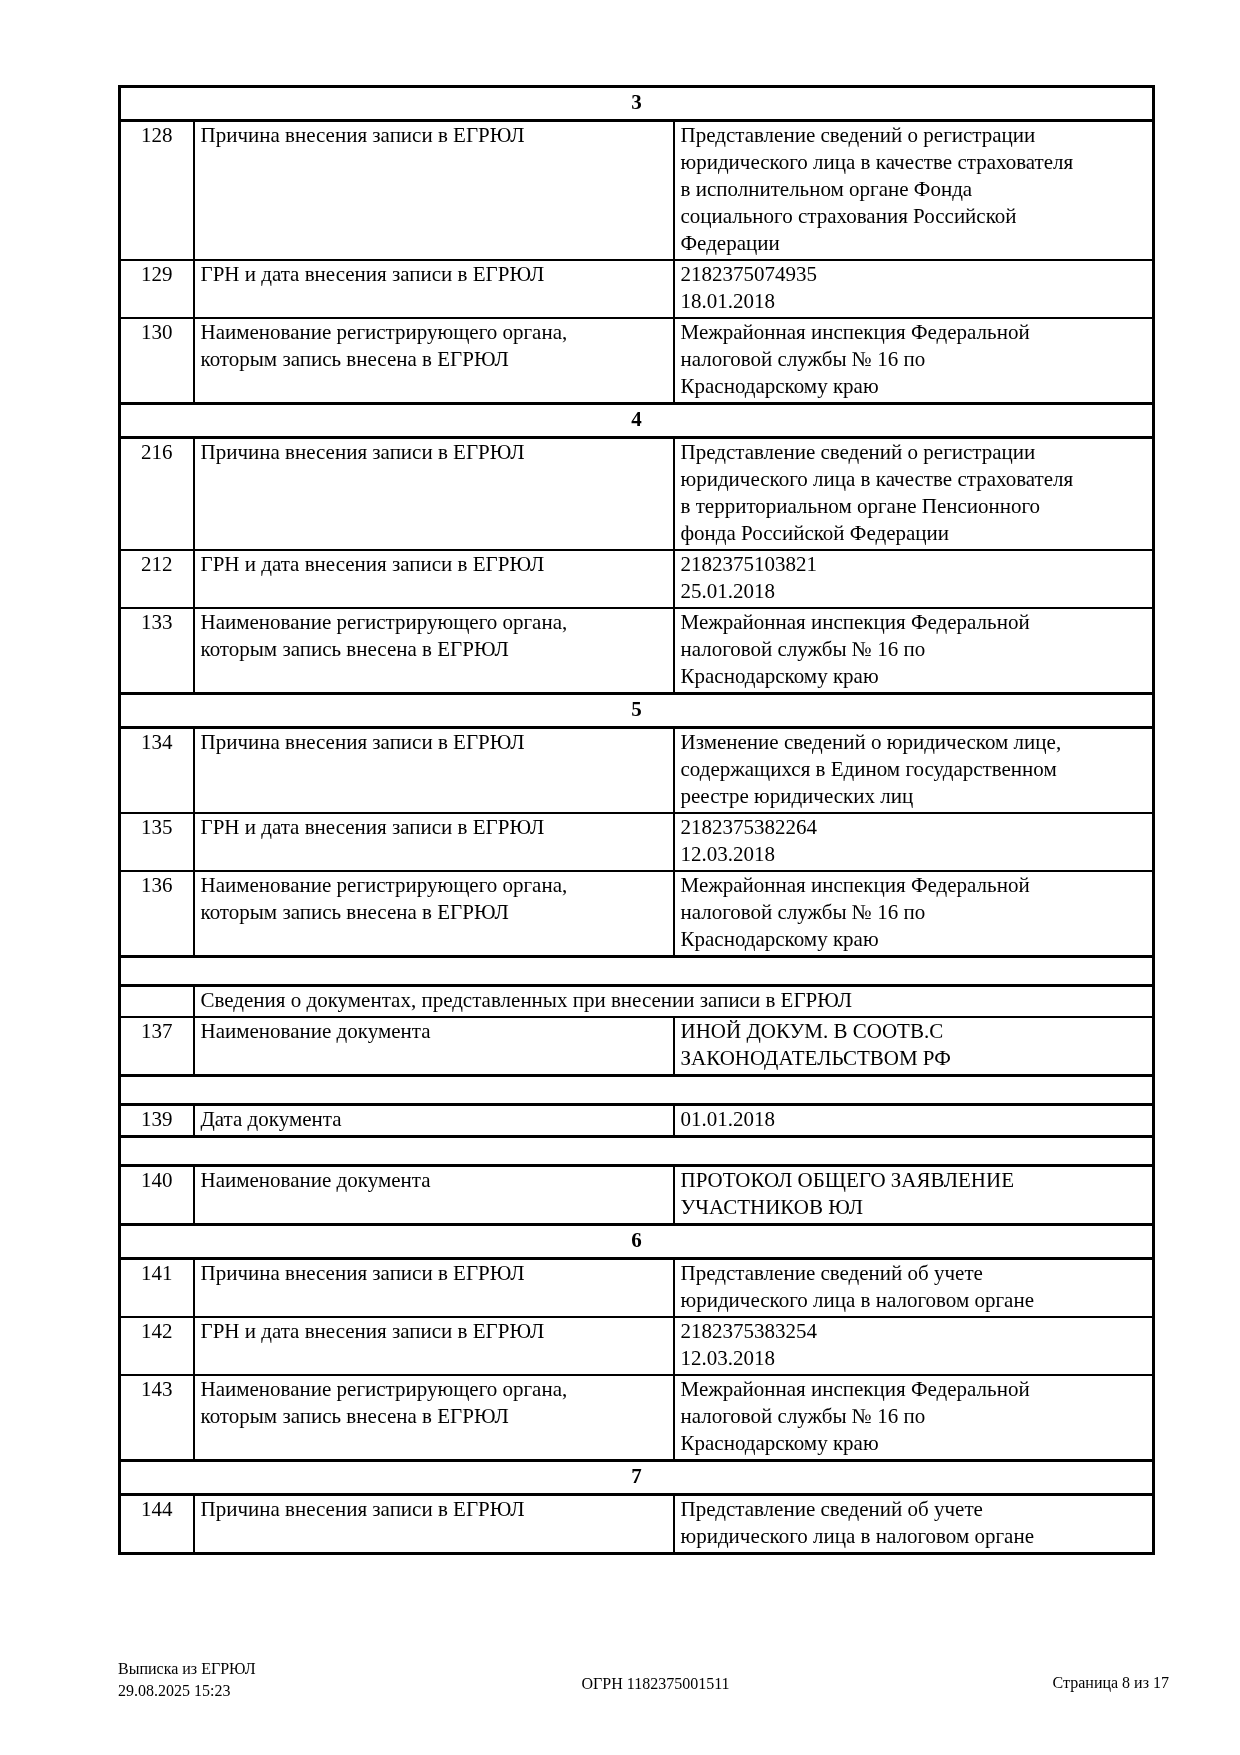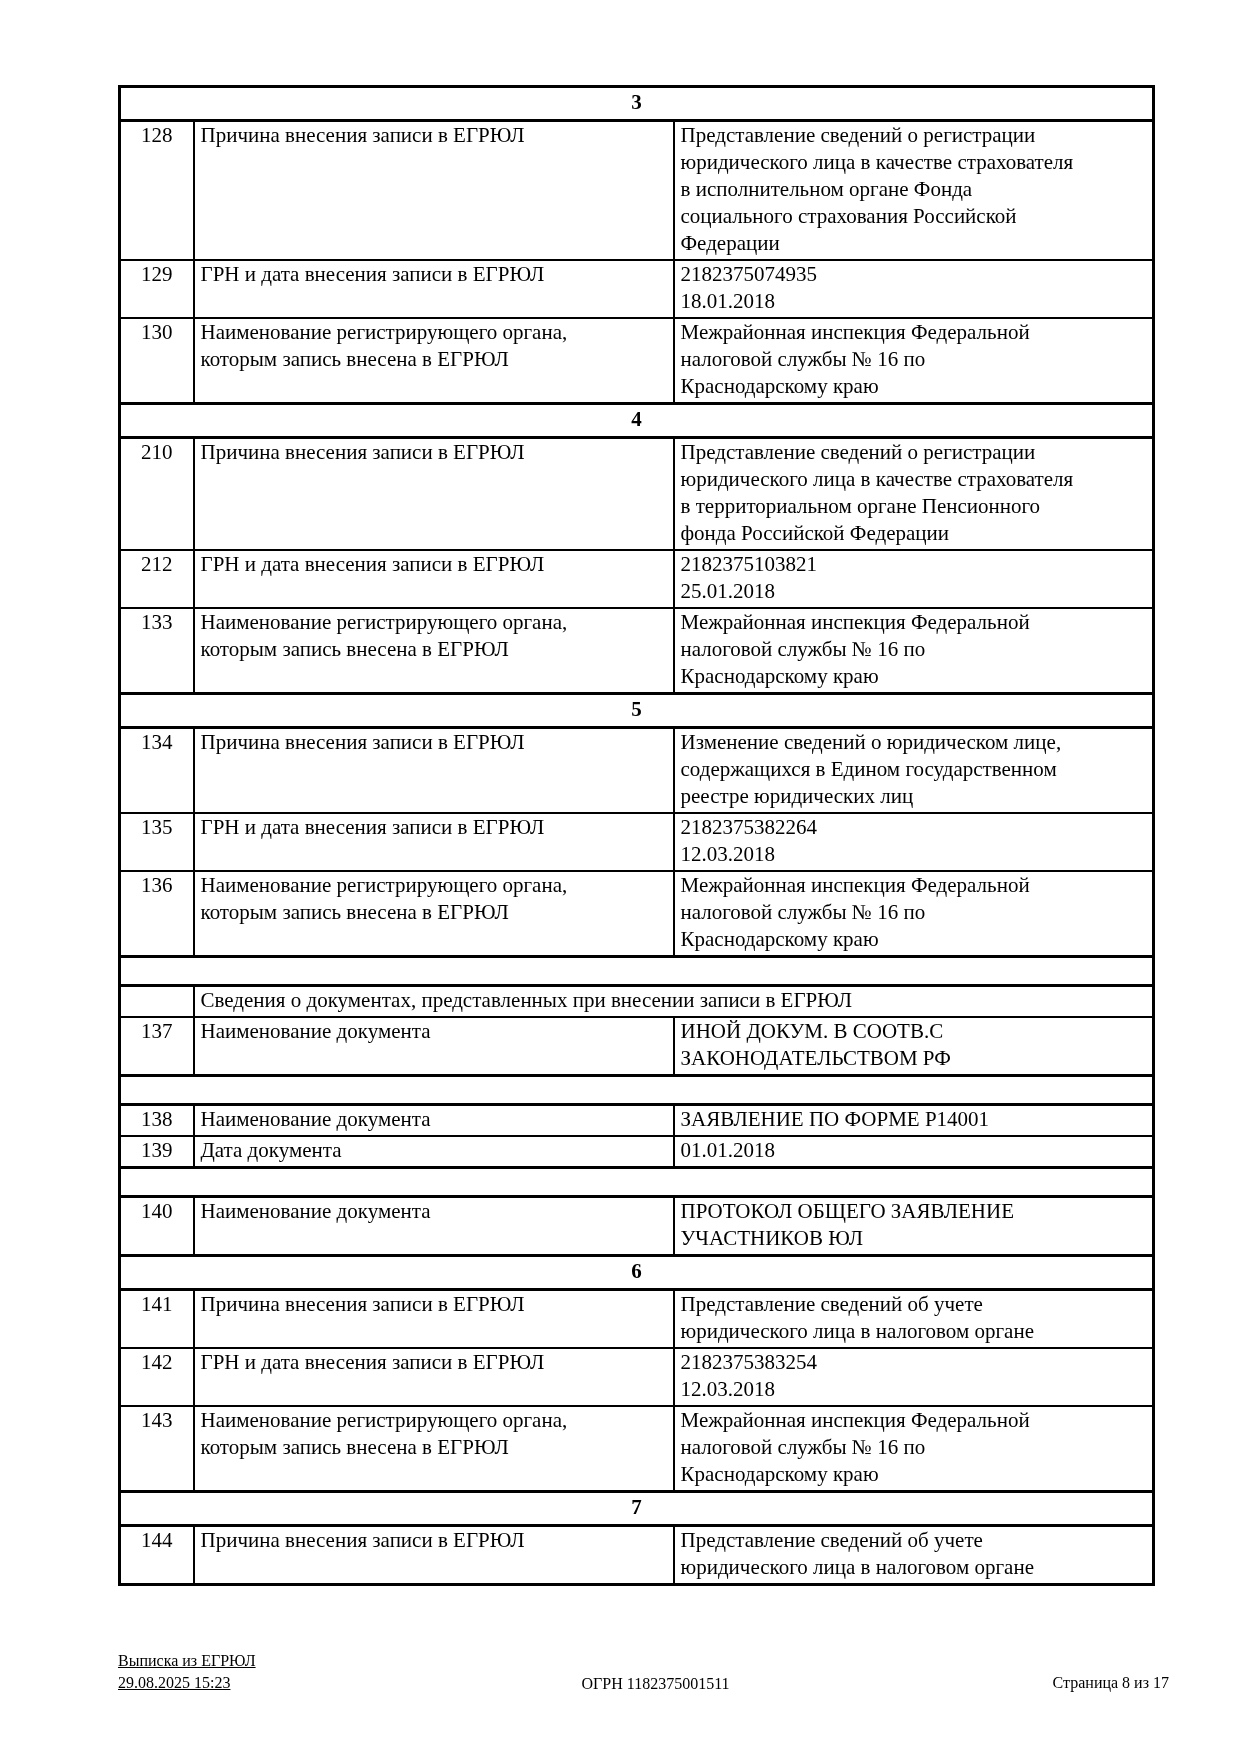--- a/index.html
+++ b/index.html
@@ -57,21 +57,21 @@
   }
   .footer {
     position: absolute;
     left: 118px;
     top: 1650px;
     width: 1051px;
     height: 46px;
     font-size: 16px;
     line-height: 22px;
   }
-  .footer-left { position: absolute; left: 0; top: 0; text-decoration: underline; }
+  .footer-left { position: absolute; left: 0; top: 8px; }
   .footer-center {
     position: absolute;
     left: 50%;
     transform: translateX(-50%);
     bottom: 1px;
     margin-left: 12px;
   }
   .footer-right { position: absolute; right: 0; bottom: 2px; }
 </style>
 </head>
@@ -109,21 +109,21 @@
         <td class="label">Наименование регистрирующего органа,
 которым запись внесена в ЕГРЮЛ</td>
         <td class="value">Межрайонная инспекция Федеральной
 налоговой службы № 16 по
 Краснодарскому краю</td>
       </tr>
       <tr class="section-row">
         <td colspan="3">4</td>
       </tr>
       <tr class="record-row">
-        <td class="num">210</td>
+        <td class="num">216</td>
         <td class="label">Причина внесения записи в ЕГРЮЛ</td>
         <td class="value">Представление сведений о регистрации
 юридического лица в качестве страхователя
 в территориальном органе Пенсионного
 фонда Российской Федерации</td>
       </tr>
       <tr class="record-row">
         <td class="num">212</td>
         <td class="label">ГРН и дата внесения записи в ЕГРЮЛ</td>
         <td class="value">2182375103821
@@ -169,25 +169,20 @@
         <td colspan="2">Сведения о документах, представленных при внесении записи в ЕГРЮЛ</td>
       </tr>
       <tr class="record-row">
         <td class="num">137</td>
         <td class="label">Наименование документа</td>
         <td class="value">ИНОЙ ДОКУМ. В СООТВ.С
 ЗАКОНОДАТЕЛЬСТВОМ РФ</td>
       </tr>
       <tr class="spacer-row">
         <td colspan="3"></td>
-      </tr>
-      <tr class="record-row">
-        <td class="num">138</td>
-        <td class="label">Наименование документа</td>
-        <td class="value">ЗАЯВЛЕНИЕ ПО ФОРМЕ Р14001</td>
       </tr>
       <tr class="record-row">
         <td class="num">139</td>
         <td class="label">Дата документа</td>
         <td class="value">01.01.2018</td>
       </tr>
       <tr class="spacer-row">
         <td colspan="3"></td>
       </tr>
       <tr class="record-row">

